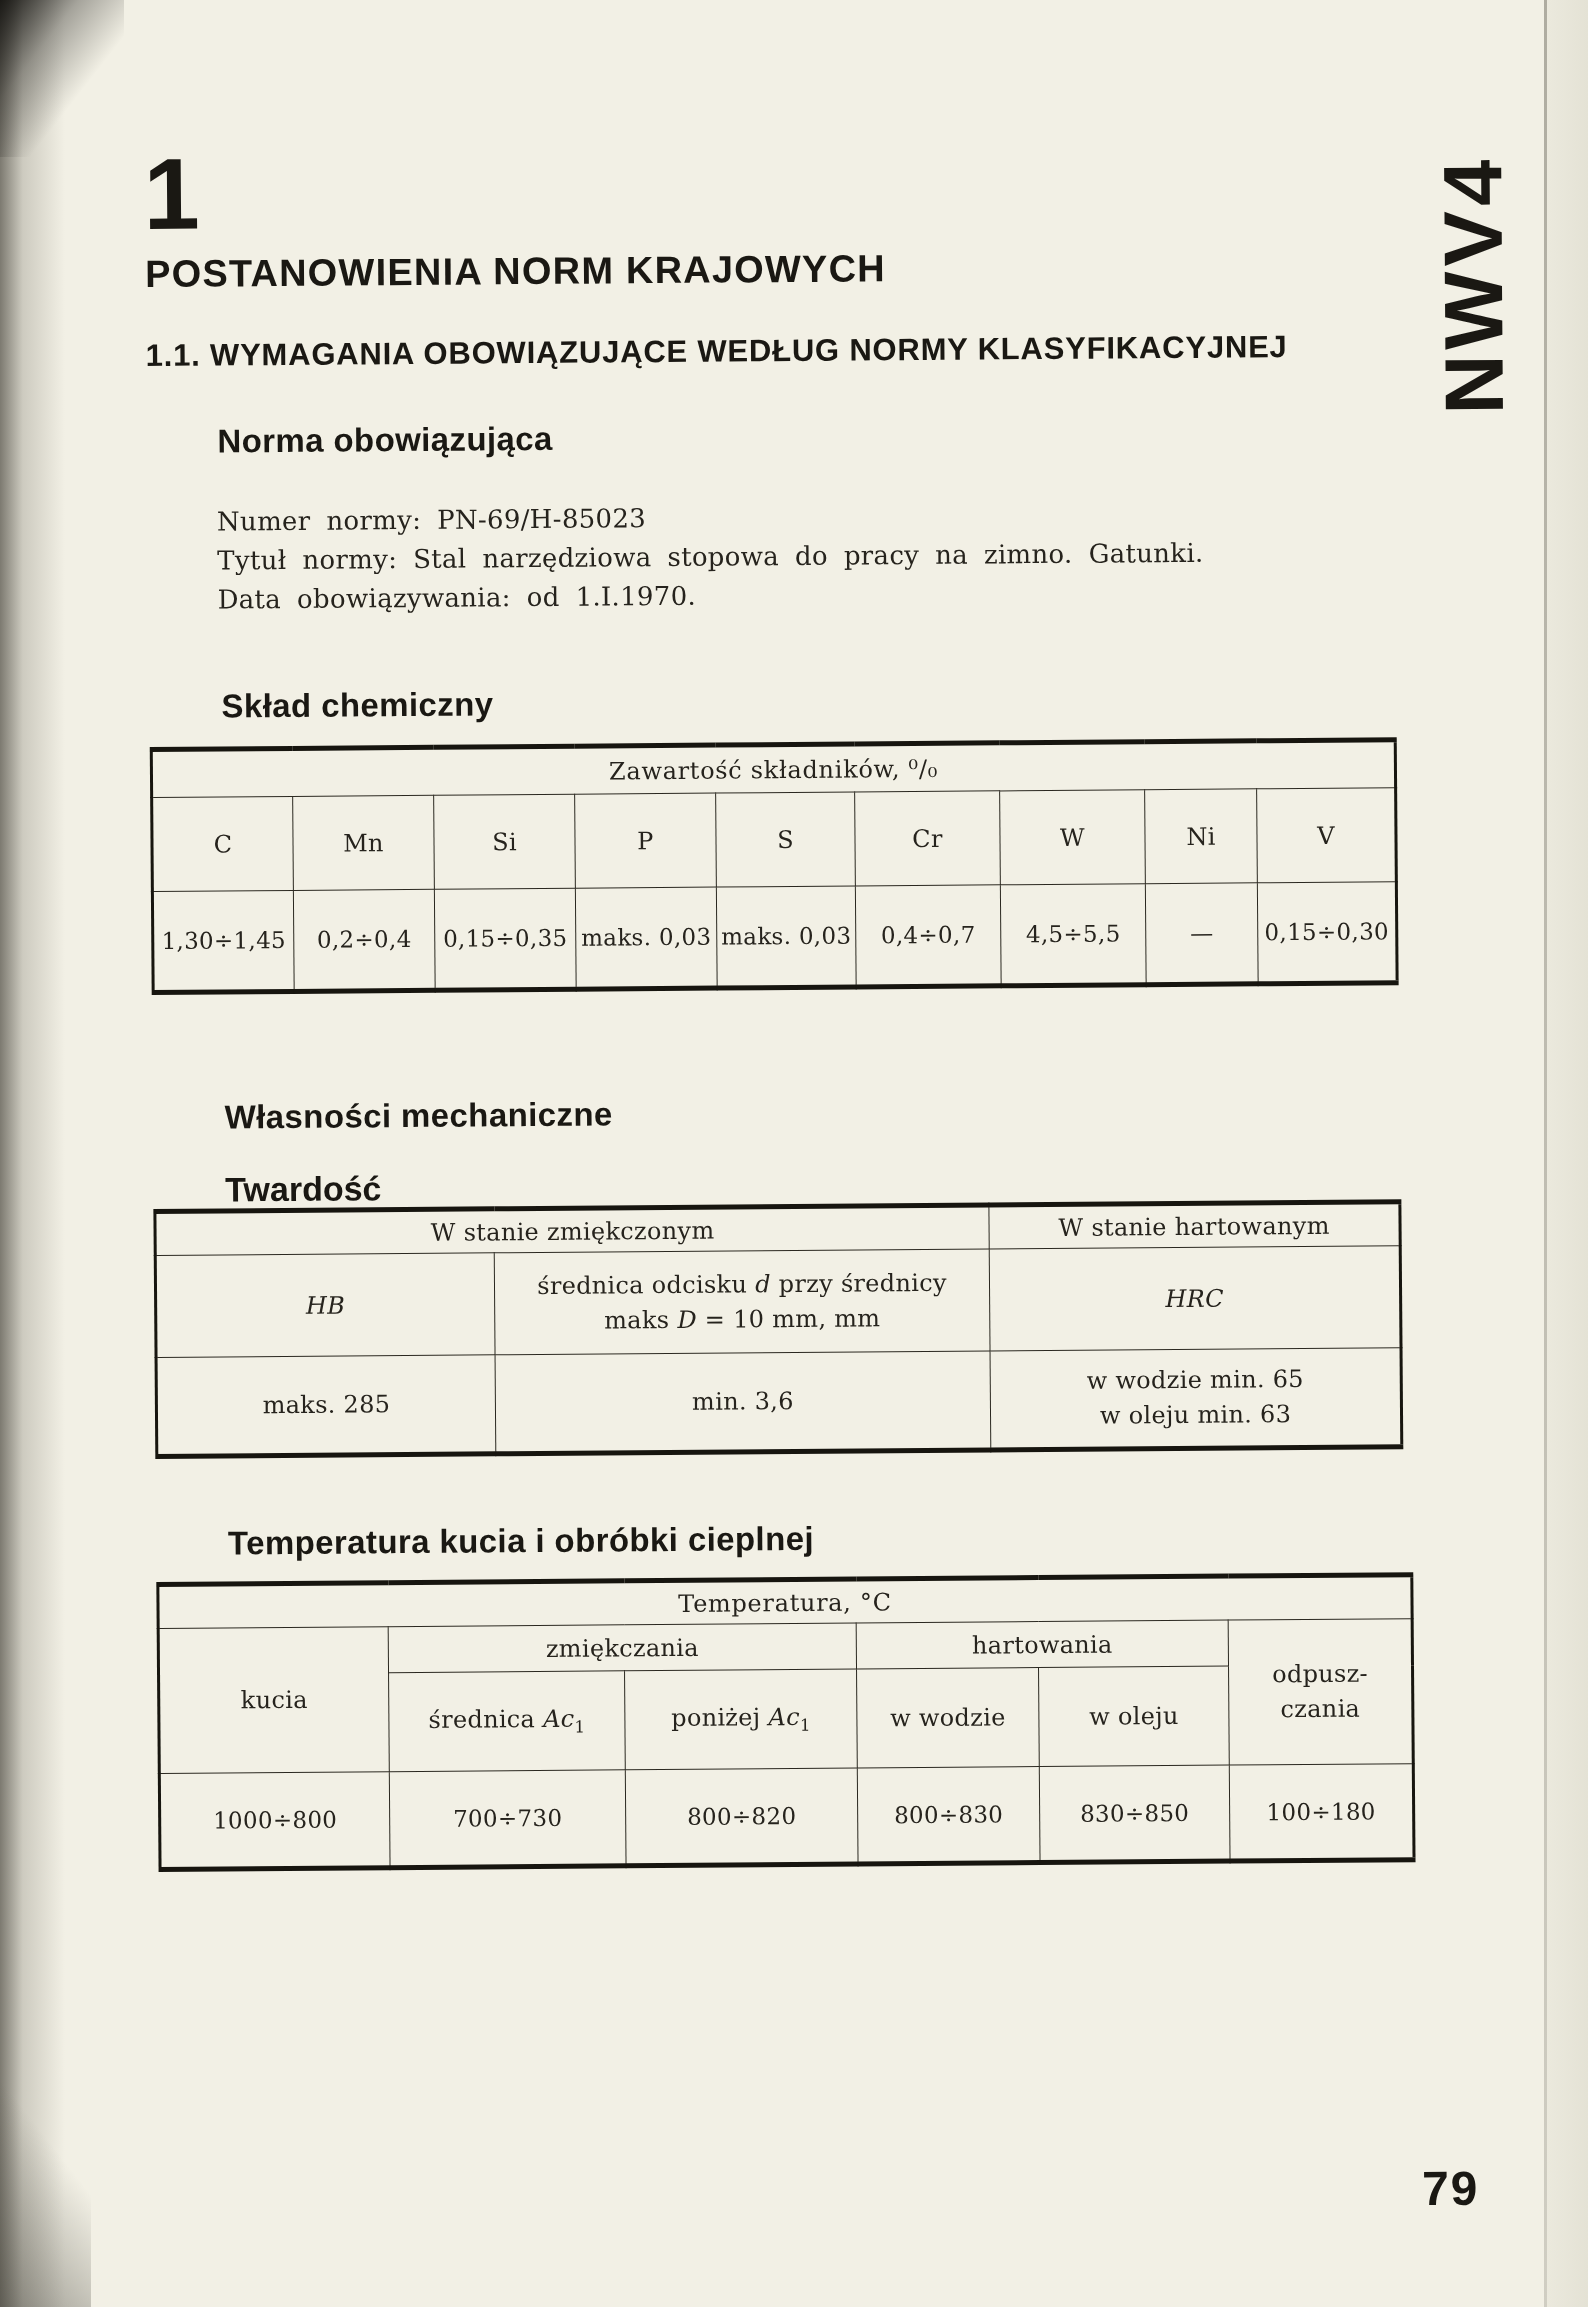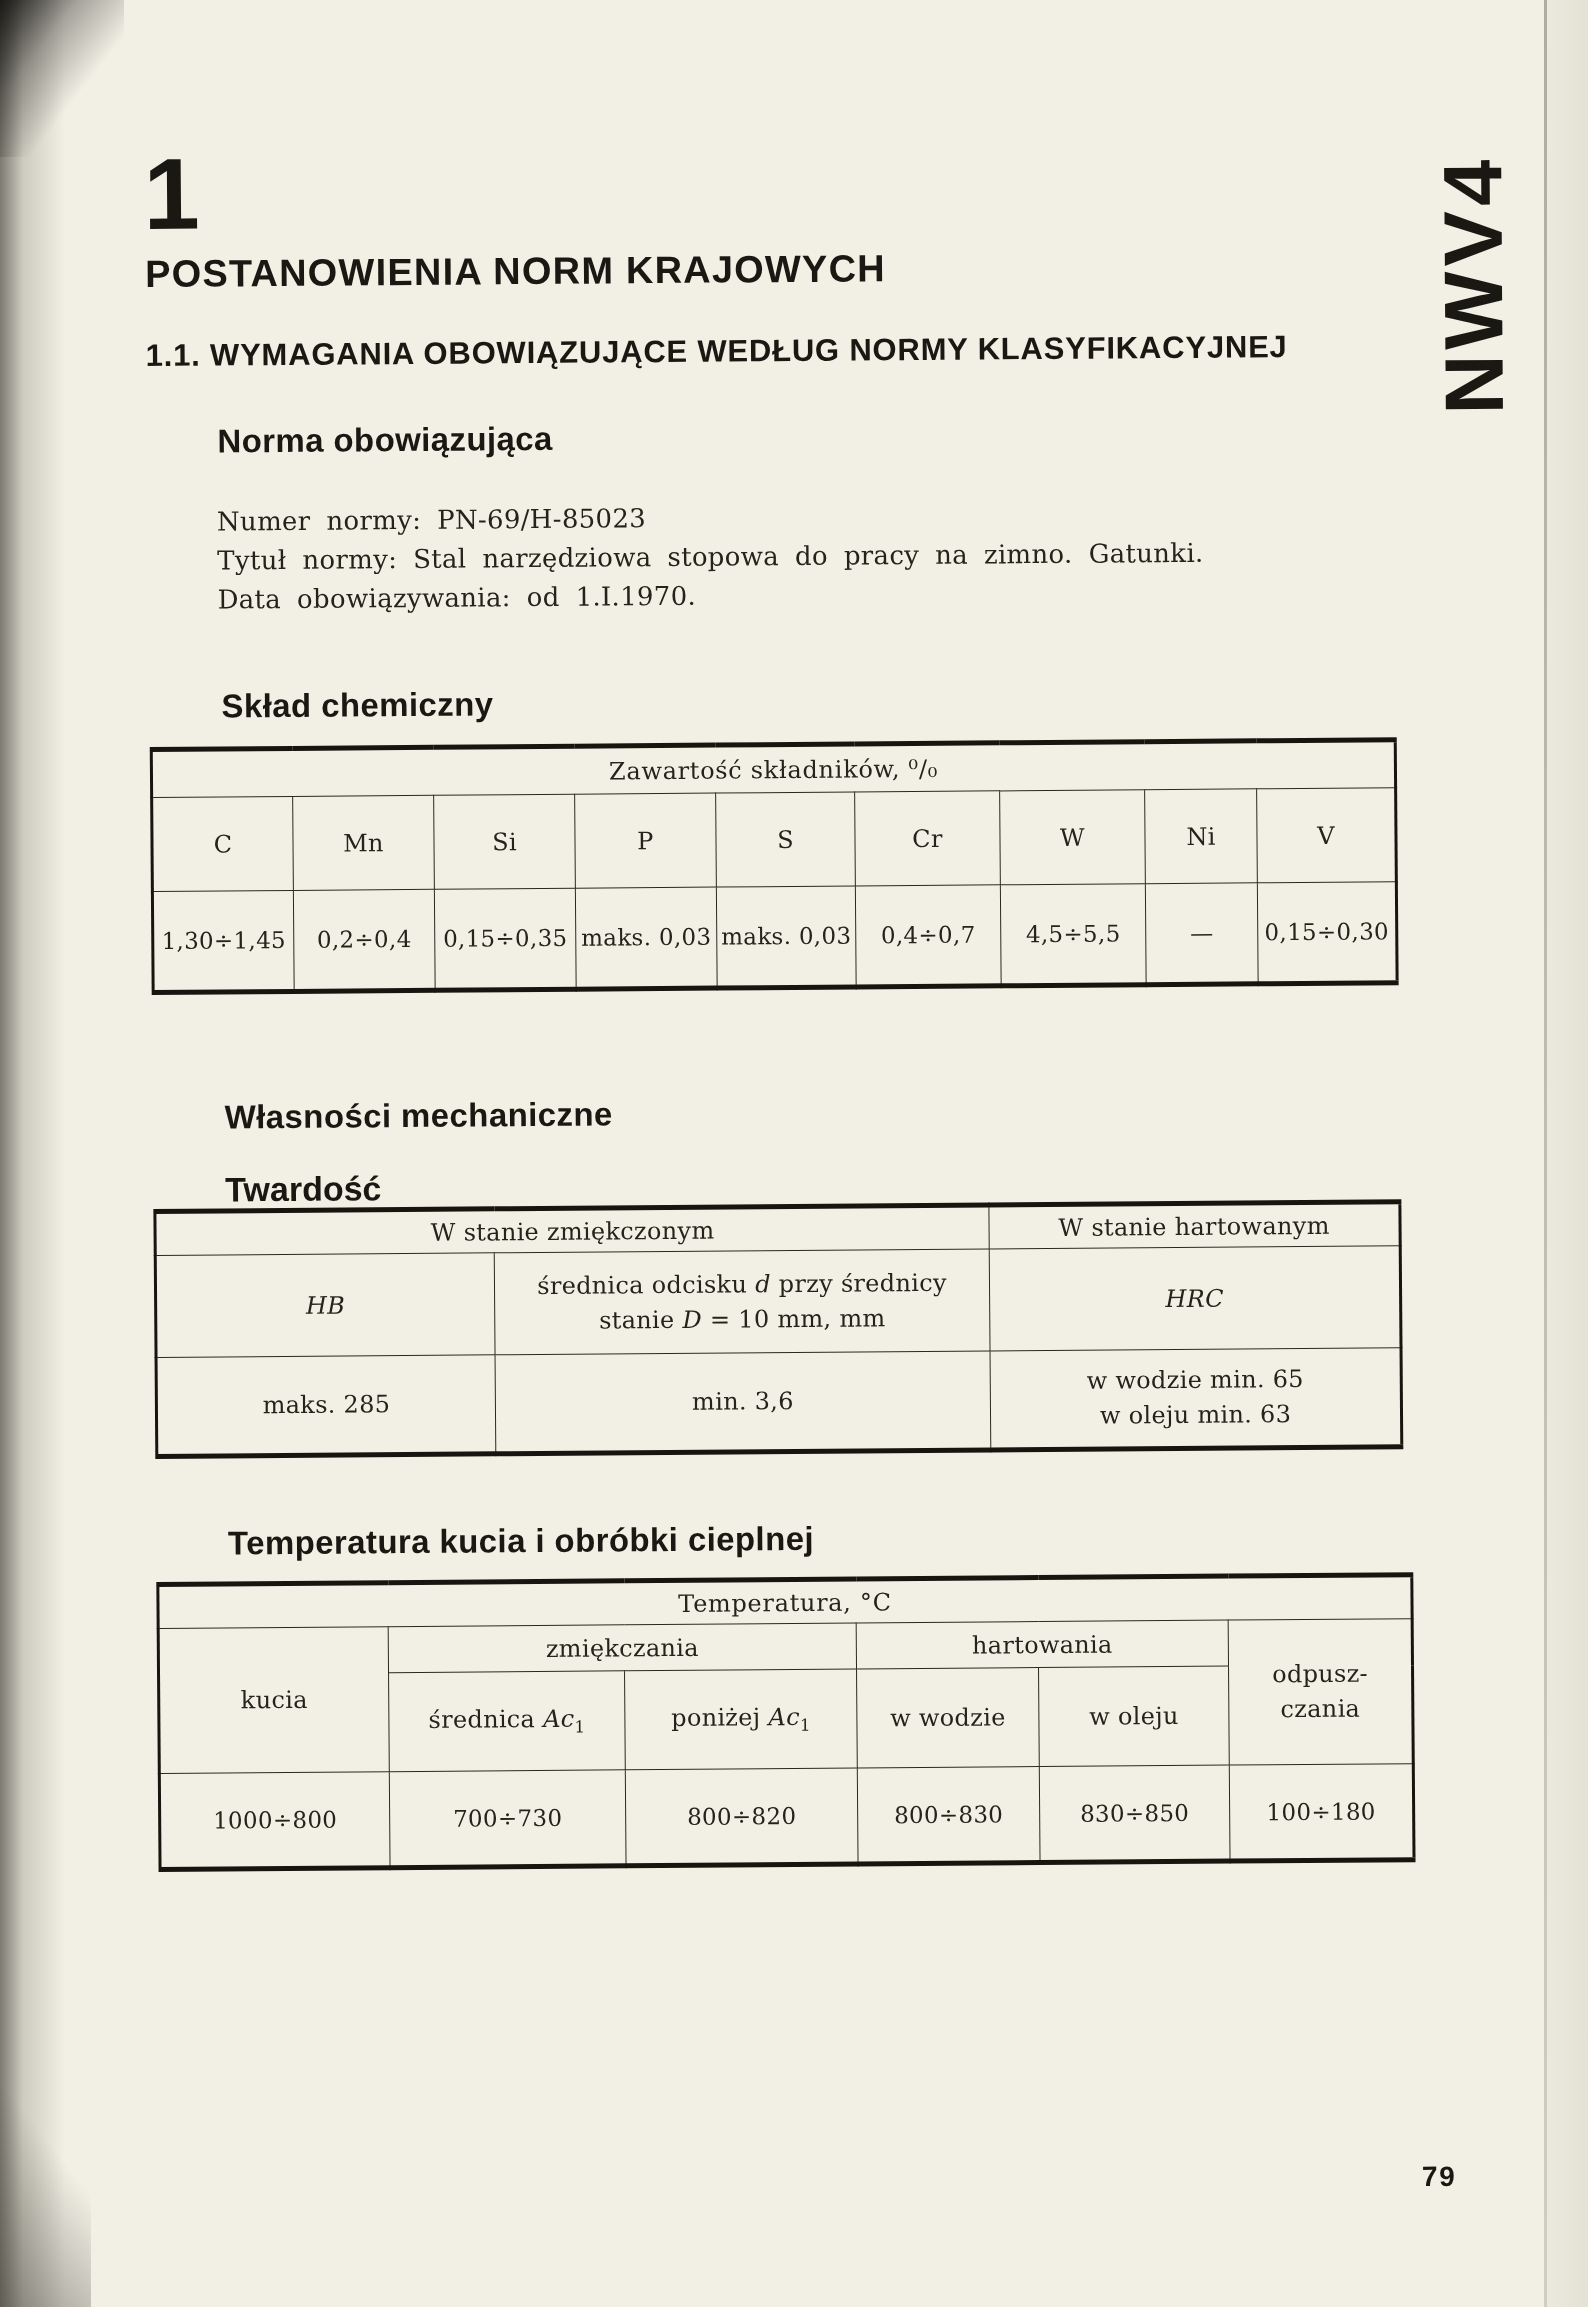--- a/index.html
+++ b/index.html
@@ -47,21 +47,21 @@
     display:flex; align-items:center; justify-content:center;
   }
   .margin-label { transform:rotate(-90deg); font-size:83px; letter-spacing:5px; white-space:nowrap; }
   .sub-heading { font-size:33px; letter-spacing:0.4px; }
   .norma-heading { left:223px; top:418px; }
   .sklad-heading { left:225px; top:683px; }
   .wlasnosci-heading { left:225px; top:1094px; }
   .twardosc-subheading { left:225px; top:1166px; font-size:34px; }
   .temperatura-heading { left:225px; top:1520px; }
   .norma-lines { left:222px; top:498px; font-size:26px; line-height:39px; letter-spacing:0.3px; word-spacing:7.4px; color:#26231d; }
-  .page-number { left:1414px; top:2166px; font-size:28px; letter-spacing:1.7px; }
+  .page-number { left:1414px; top:2166px; font-size:48px; letter-spacing:1.7px; }
 
   table.tbl {
     position:absolute; border-collapse:collapse; table-layout:fixed;
     font-size:24px; color:#26231d; letter-spacing:0.3px;
     border-top:5.8px solid #17150f;
     border-bottom:5.8px solid #17150f;
     border-left:3.3px solid #17150f;
     border-right:3.3px solid #17150f;
   }
   table.tbl td {
@@ -163,21 +163,21 @@
       </tr>
       <tr>
         <td style="height:101px;"><span class="it">HB</span></td>
         <td>
           <div class="two-line">
             <span>średnica odcisku</span>
             <span class="it">d</span>
             <span>przy średnicy</span>
           </div>
           <div class="two-line">
-            <span>stanie</span>
+            <span>maks</span>
             <span class="it">D</span>
             <span>= 10 mm,  mm</span>
           </div>
         </td>
         <td><span class="it">HRC</span></td>
       </tr>
       <tr>
         <td style="height:96px;">maks. 285</td>
         <td>min. 3,6</td>
         <td class="left-pad">

